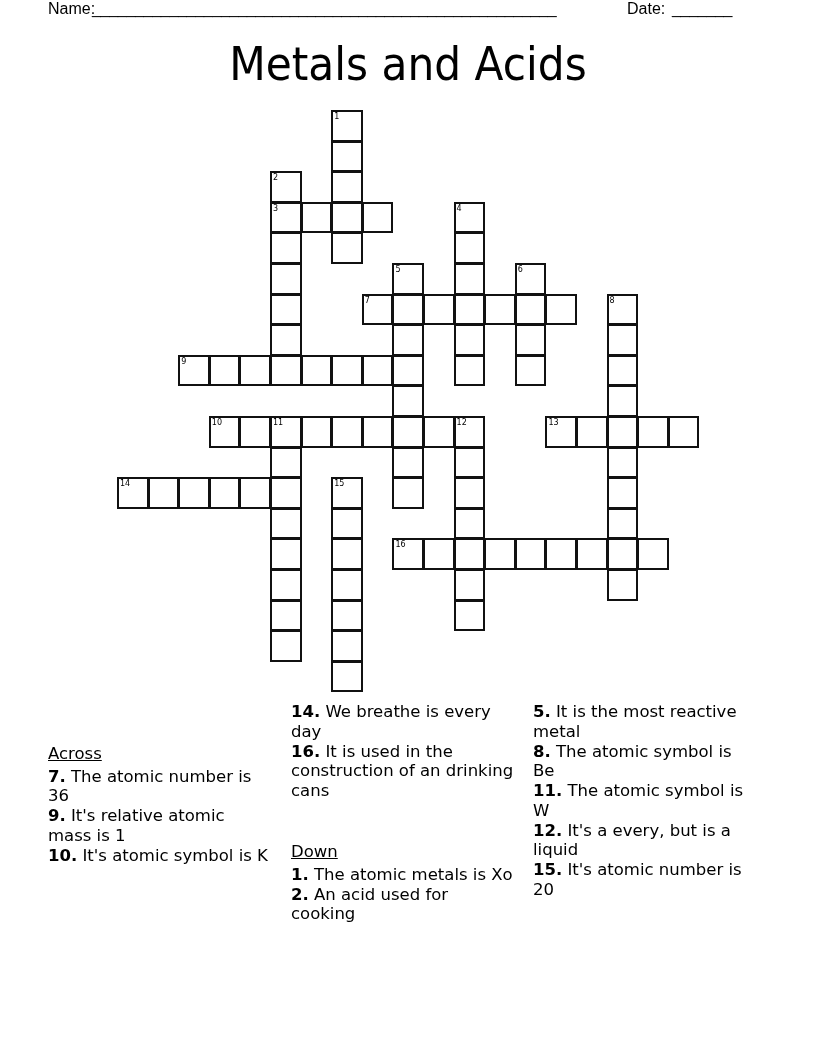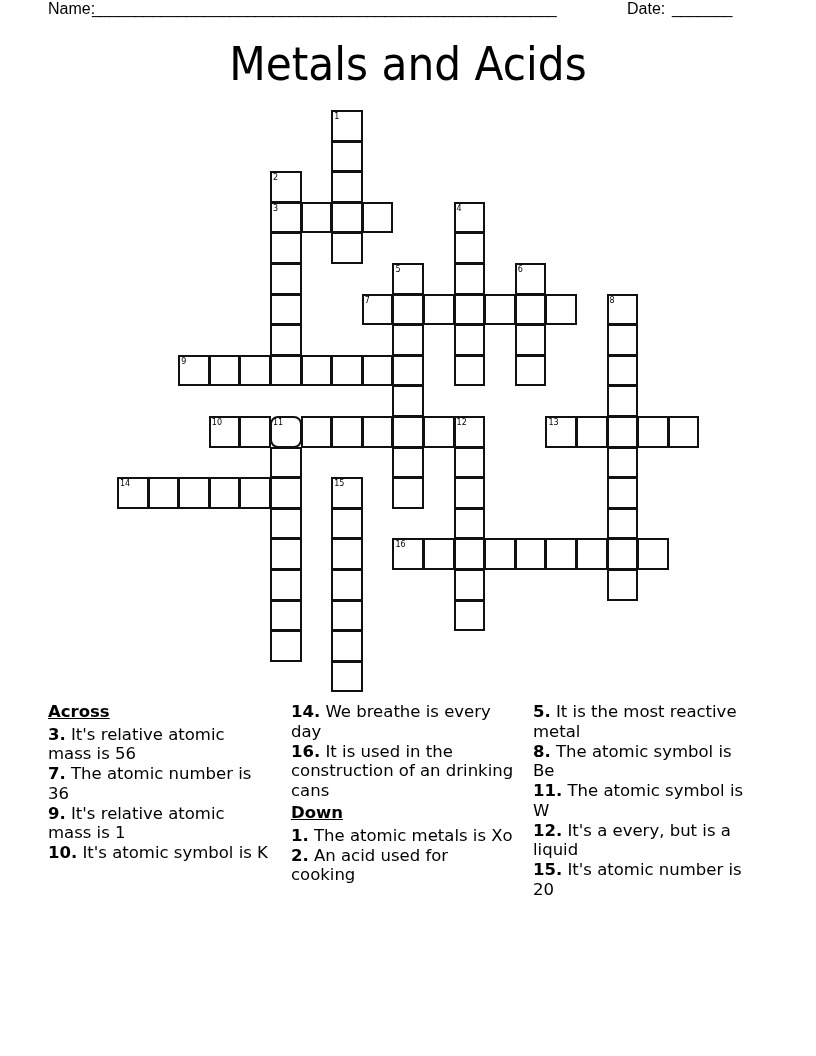--- a/index.html
+++ b/index.html
@@ -21,21 +21,21 @@
   }
   .cell-num {
     position: absolute; left: 1px; top: 0px;
     font-family: "DejaVu Sans", sans-serif; font-size: 8px; line-height: 10px;
   }
   .clues {
     position: absolute; top: 702px;
     font-family: "DejaVu Sans", sans-serif; font-size: 16.5px; line-height: 19.5px;
     width: 225px;
   }
-  .clues .heading { font-weight: bold; text-decoration: underline; margin-bottom: 3px; }
+  .clues .heading { font-weight: normal; text-decoration: underline; margin-bottom: 3px; margin-top: 42px; }
   .clues .clue { margin-bottom: 0.5px; }
   .clues .clue b { font-weight: bold; }
   .col1 { left: 48px; }
   .col2 { left: 291px; }
   .col3 { left: 533px; }
 </style>
 </head>
 <body>
 
 <div class="header-line">
@@ -115,21 +115,21 @@
     </div>
     <div class="cell" style="left: 208.8px; top: 354.8px;"></div>
     <div class="cell" style="left: 239.4px; top: 354.8px;"></div>
     <div class="cell" style="left: 300.6px; top: 354.8px;"></div>
     <div class="cell" style="left: 331.2px; top: 354.8px;"></div>
     <div class="cell" style="left: 361.8px; top: 354.8px;"></div>
     <div class="cell" style="left: 208.8px; top: 416px;">
       <span class="cell-num">10</span>
     </div>
     <div class="cell" style="left: 239.4px; top: 416px;"></div>
-    <div class="cell" style="left: 270px; top: 416px; border-radius: 8px;">
+    <div class="cell" style="left: 270px; top: 416px;">
       <span class="cell-num">11</span>
     </div>
     <div class="cell" style="left: 300.6px; top: 416px;"></div>
     <div class="cell" style="left: 331.2px; top: 416px;"></div>
     <div class="cell" style="left: 361.8px; top: 416px;"></div>
     <div class="cell" style="left: 423px; top: 416px;"></div>
     <div class="cell" style="left: 453.6px; top: 416px;">
       <span class="cell-num">12</span>
     </div>
     <div class="cell" style="left: 270px; top: 446.6px;"></div>
@@ -173,21 +173,20 @@
     <div class="cell" style="left: 423px; top: 538.4px;"></div>
     <div class="cell" style="left: 484.2px; top: 538.4px;"></div>
     <div class="cell" style="left: 514.8px; top: 538.4px;"></div>
     <div class="cell" style="left: 545.4px; top: 538.4px;"></div>
     <div class="cell" style="left: 576px; top: 538.4px;"></div>
     <div class="cell" style="left: 637.2px; top: 538.4px;"></div>
   </div>
 
 <div class="clues col1">
   <div class="heading">Across</div>
-  <div class="clue"><b>3.</b> <span>It's relative atomic mass is 56</span></div>
   <div class="clue"><b>7.</b> <span>The atomic number is 36</span></div>
   <div class="clue"><b>9.</b> <span>It's relative atomic mass is 1</span></div>
   <div class="clue"><b>10.</b> <span>It's atomic symbol is K</span></div>
 </div>
 
 <div class="clues col2">
   <div class="clue"><b>14.</b> <span>We breathe is every day</span></div>
   <div class="clue" style="margin-bottom:3px"><b>16.</b> <span>It is used in the construction of an drinking cans</span></div>
   <div class="heading">Down</div>
   <div class="clue"><b>1.</b> <span>The atomic metals is Xo</span></div>

